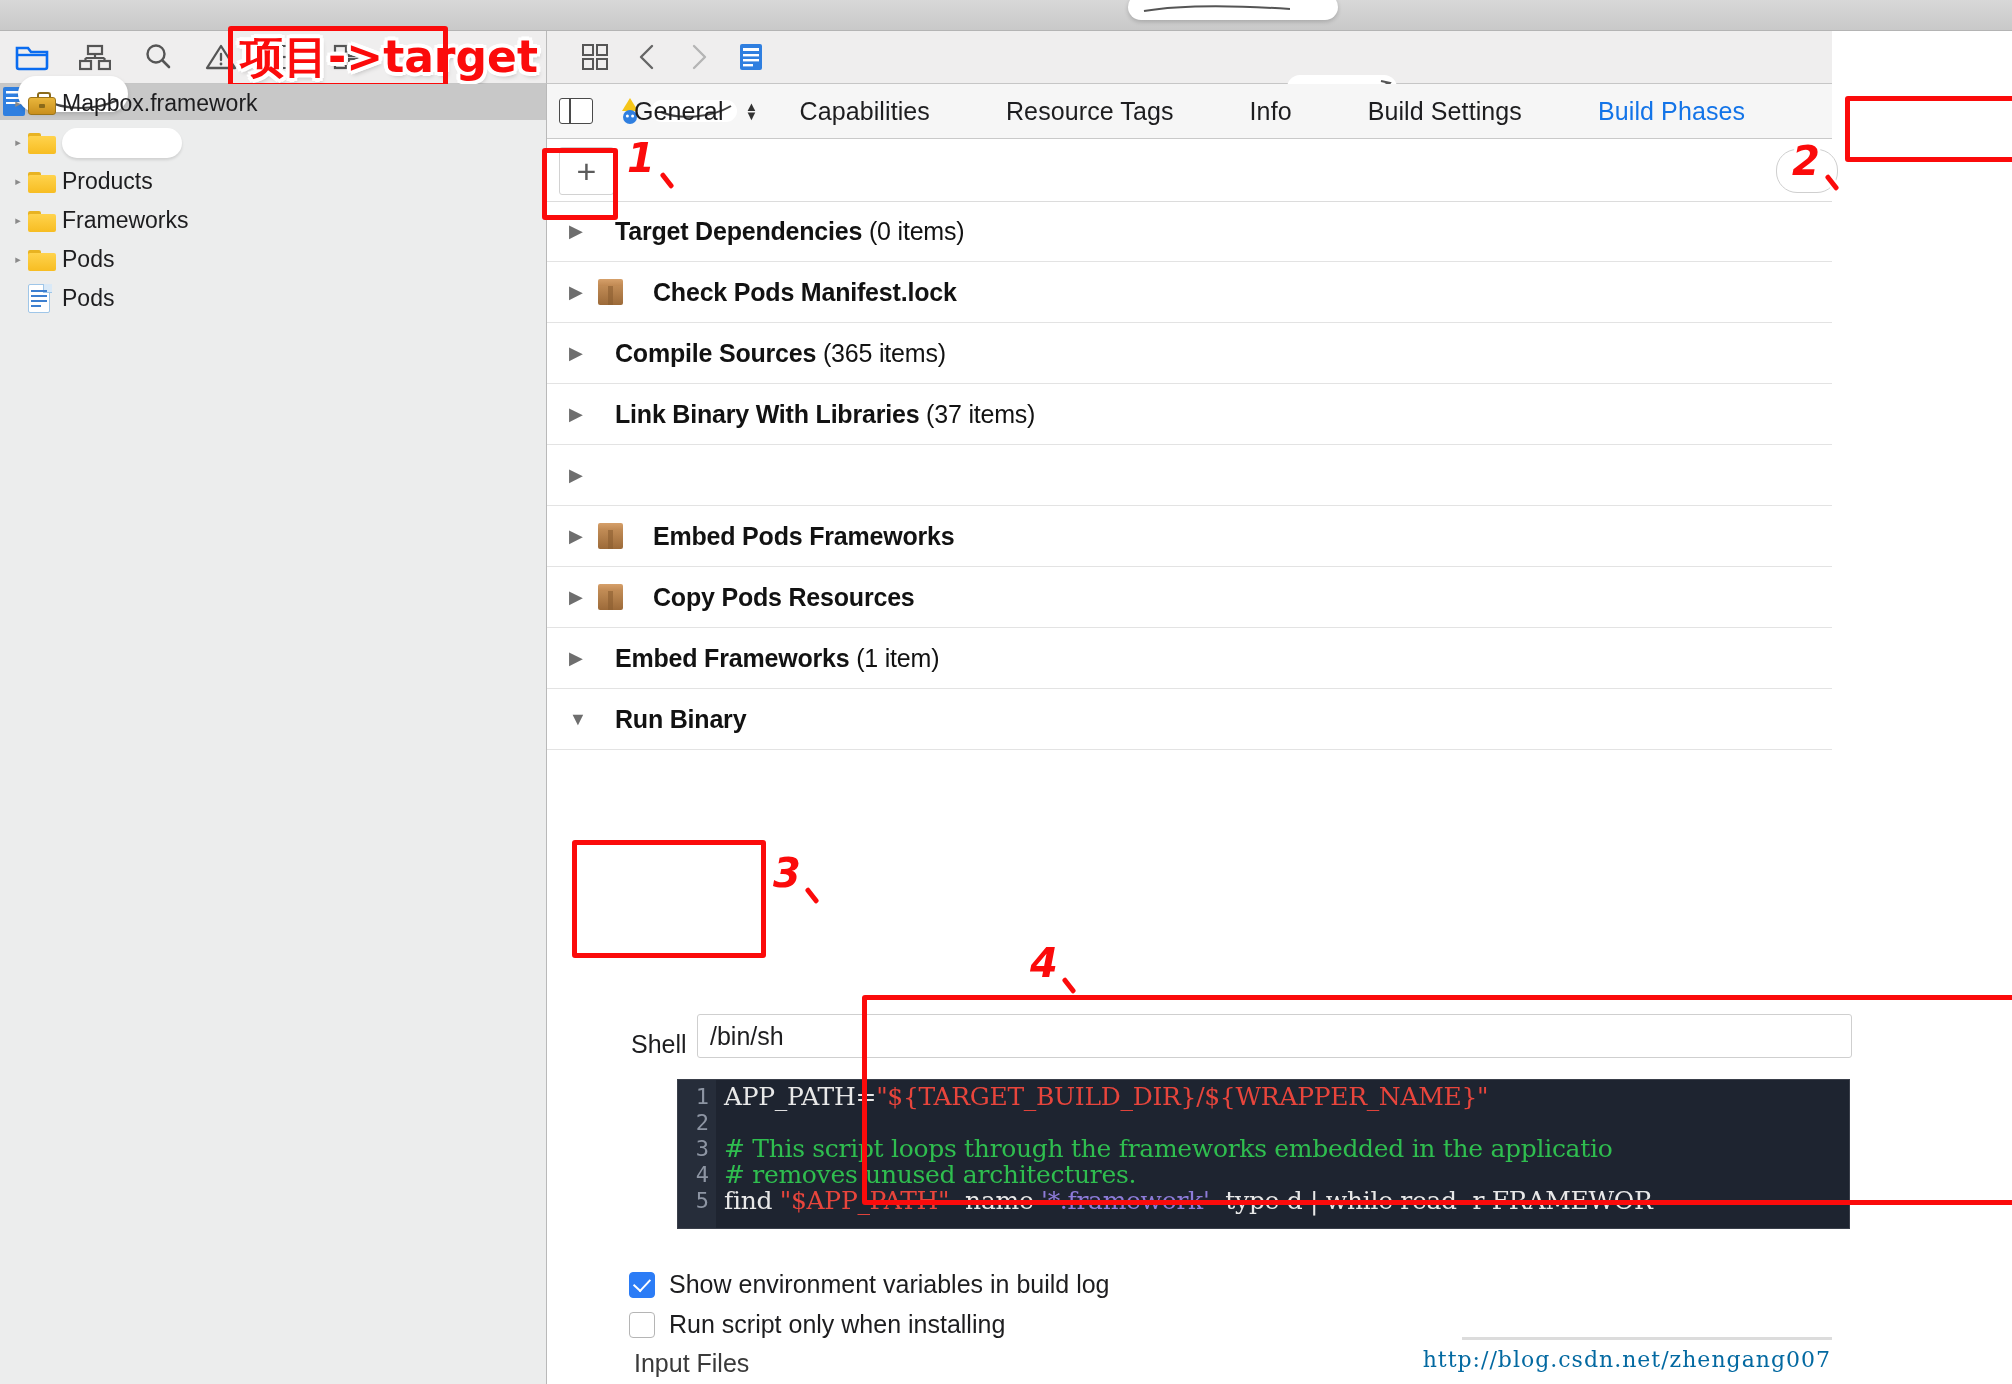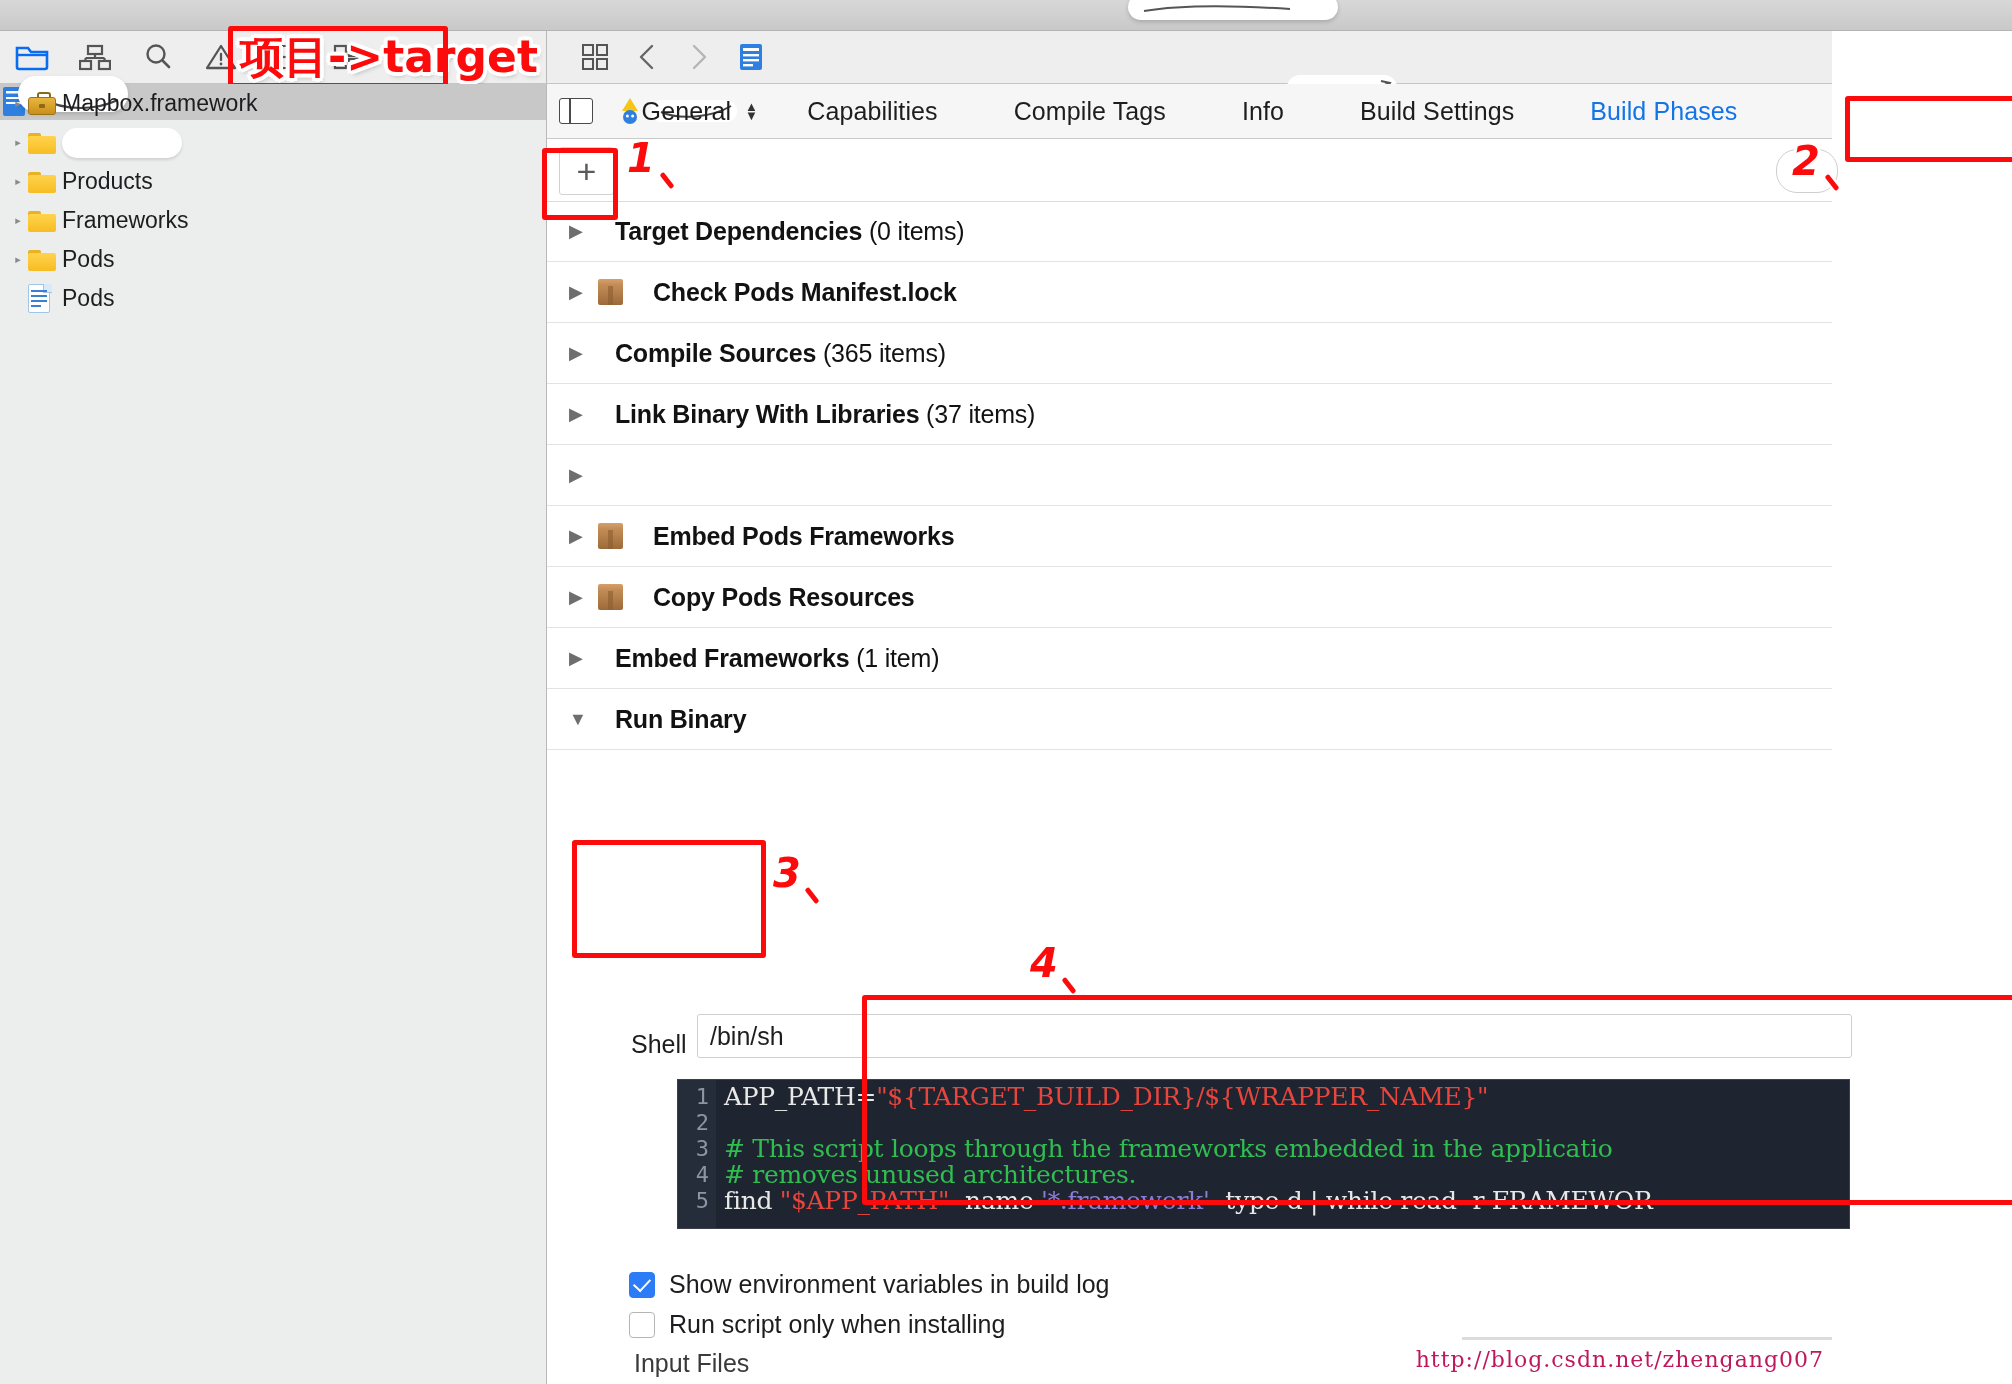--- a/index.html
+++ b/index.html
@@ -262,23 +262,23 @@
     position:absolute;left:240px;top:28px;
     font-size:44px;font-weight:bold;color:#fb0b0b;
     font-family:"DejaVu Sans","Liberation Sans",sans-serif;
     text-shadow:
       -3px -3px 0 #fff, 3px -3px 0 #fff, -3px 3px 0 #fff, 3px 3px 0 #fff,
       -4px 0 0 #fff, 4px 0 0 #fff, 0 -4px 0 #fff, 0 4px 0 #fff,
       2px 4px 5px rgba(0,0,0,.25);
     white-space:nowrap;
   }
   .watermark{
-    position:absolute;right:8px;bottom:12px;
+    position:absolute;right:1px;bottom:12px;
     font-family:"DejaVu Serif","Liberation Serif",serif;
-    font-size:22px;color:#be185d;white-space:nowrap;letter-spacing:1px;margin-left:24px;
+    font-size:22px;color:#0369a1;white-space:nowrap;letter-spacing:1px;margin-left:24px;
   }
   .wm-line{position:absolute;right:0;bottom:44px;width:370px;height:3px;background:#dcdcdc;}
 </style>
 </head>
 <body>
 
 <div class="app">
 
   <div class="titlebar">
     <div class="title-blur"></div>
@@ -469,21 +469,21 @@
           </svg>
         </div>
         <div class="stepper">
             <span>▲</span>
             <span>▼</span>
           </div>
       </div>
       <div class="tabs" id="tabs">
           <div class="tab">General</div>
           <div class="tab">Capabilities</div>
-          <div class="tab">Compile Tags</div>
+          <div class="tab">Resource Tags</div>
           <div class="tab">Info</div>
           <div class="tab">Build Settings</div>
           <div class="tab active">Build Phases</div>
         </div>
     </div>
 
     <div class="addrow">
       <div class="plusbtn">+</div>
       <div class="filterbox"></div>
     </div>

